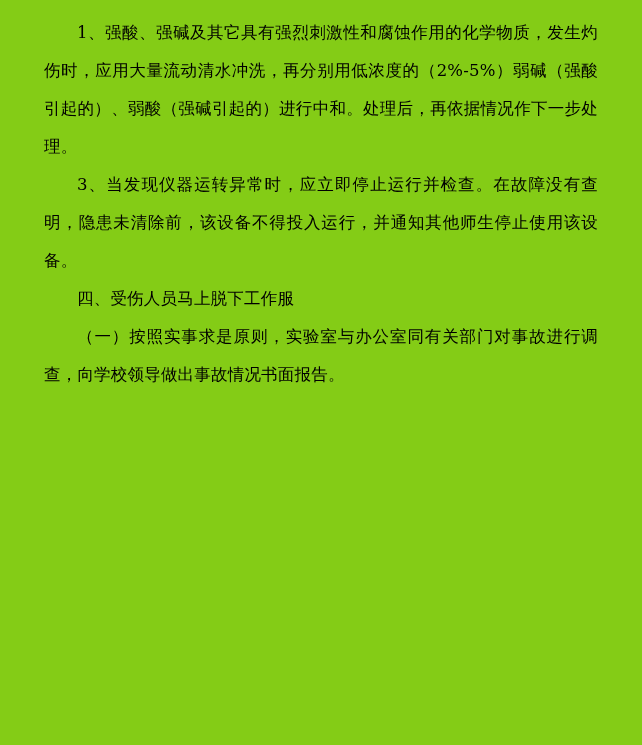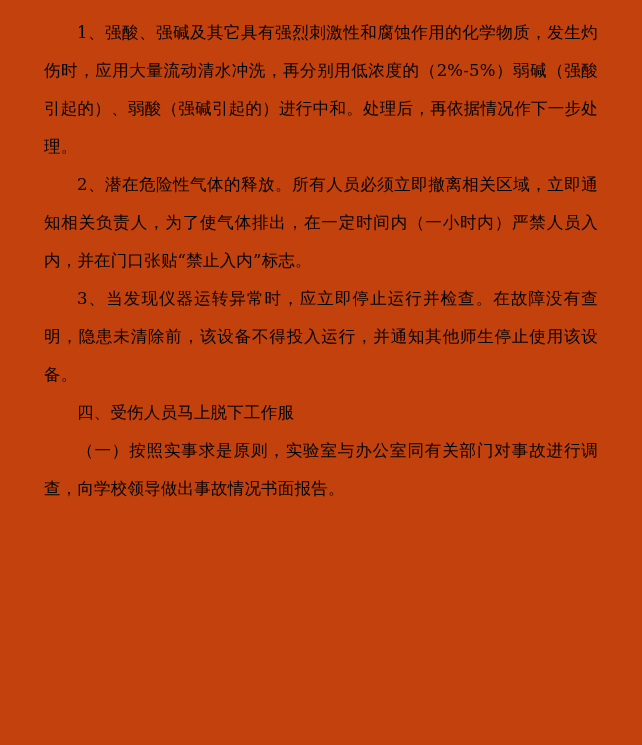--- a/index.html
+++ b/index.html
@@ -12,36 +12,35 @@
     height: 745px;
     font-family: "DejaVu Serif", "Liberation Serif", serif;
     color: #000000;
     overflow: hidden;
   }
   #page {
     box-sizing: border-box;
     width: 642px;
     height: 745px;
     padding: 14px 44px 0 44px;
-    background: #c2410c;
+    background: #84cc16;
   }
   .para {
     font-size: 16.5px;
     line-height: 38px;
     text-align: justify;
     text-justify: inter-ideograph;
     text-indent: 2em;
     margin: 0;
     letter-spacing: 0.2px;
     word-break: break-all;
   }
 </style>
 </head>
 <body>
 
 <div id="page">
   <p class="para">1、强酸、强碱及其它具有强烈刺激性和腐蚀作用的化学物质，发生灼伤时，应用大量流动清水冲洗，再分别用低浓度的（2%-5%）弱碱（强酸引起的）、弱酸（强碱引起的）进行中和。处理后，再依据情况作下一步处理。</p>
-  <p class="para">2、潜在危险性气体的释放。所有人员必须立即撤离相关区域，立即通知相关负责人，为了使气体排出，在一定时间内（一小时内）严禁人员入内，并在门口张贴“禁止入内”标志。</p>
   <p class="para">3、当发现仪器运转异常时，应立即停止运行并检查。在故障没有查明，隐患未清除前，该设备不得投入运行，并通知其他师生停止使用该设备。</p>
   <p class="para">四、受伤人员马上脱下工作服</p>
   <p class="para">（一）按照实事求是原则，实验室与办公室同有关部门对事故进行调查，向学校领导做出事故情况书面报告。</p>
 
 </div>
 
 </body></html>

